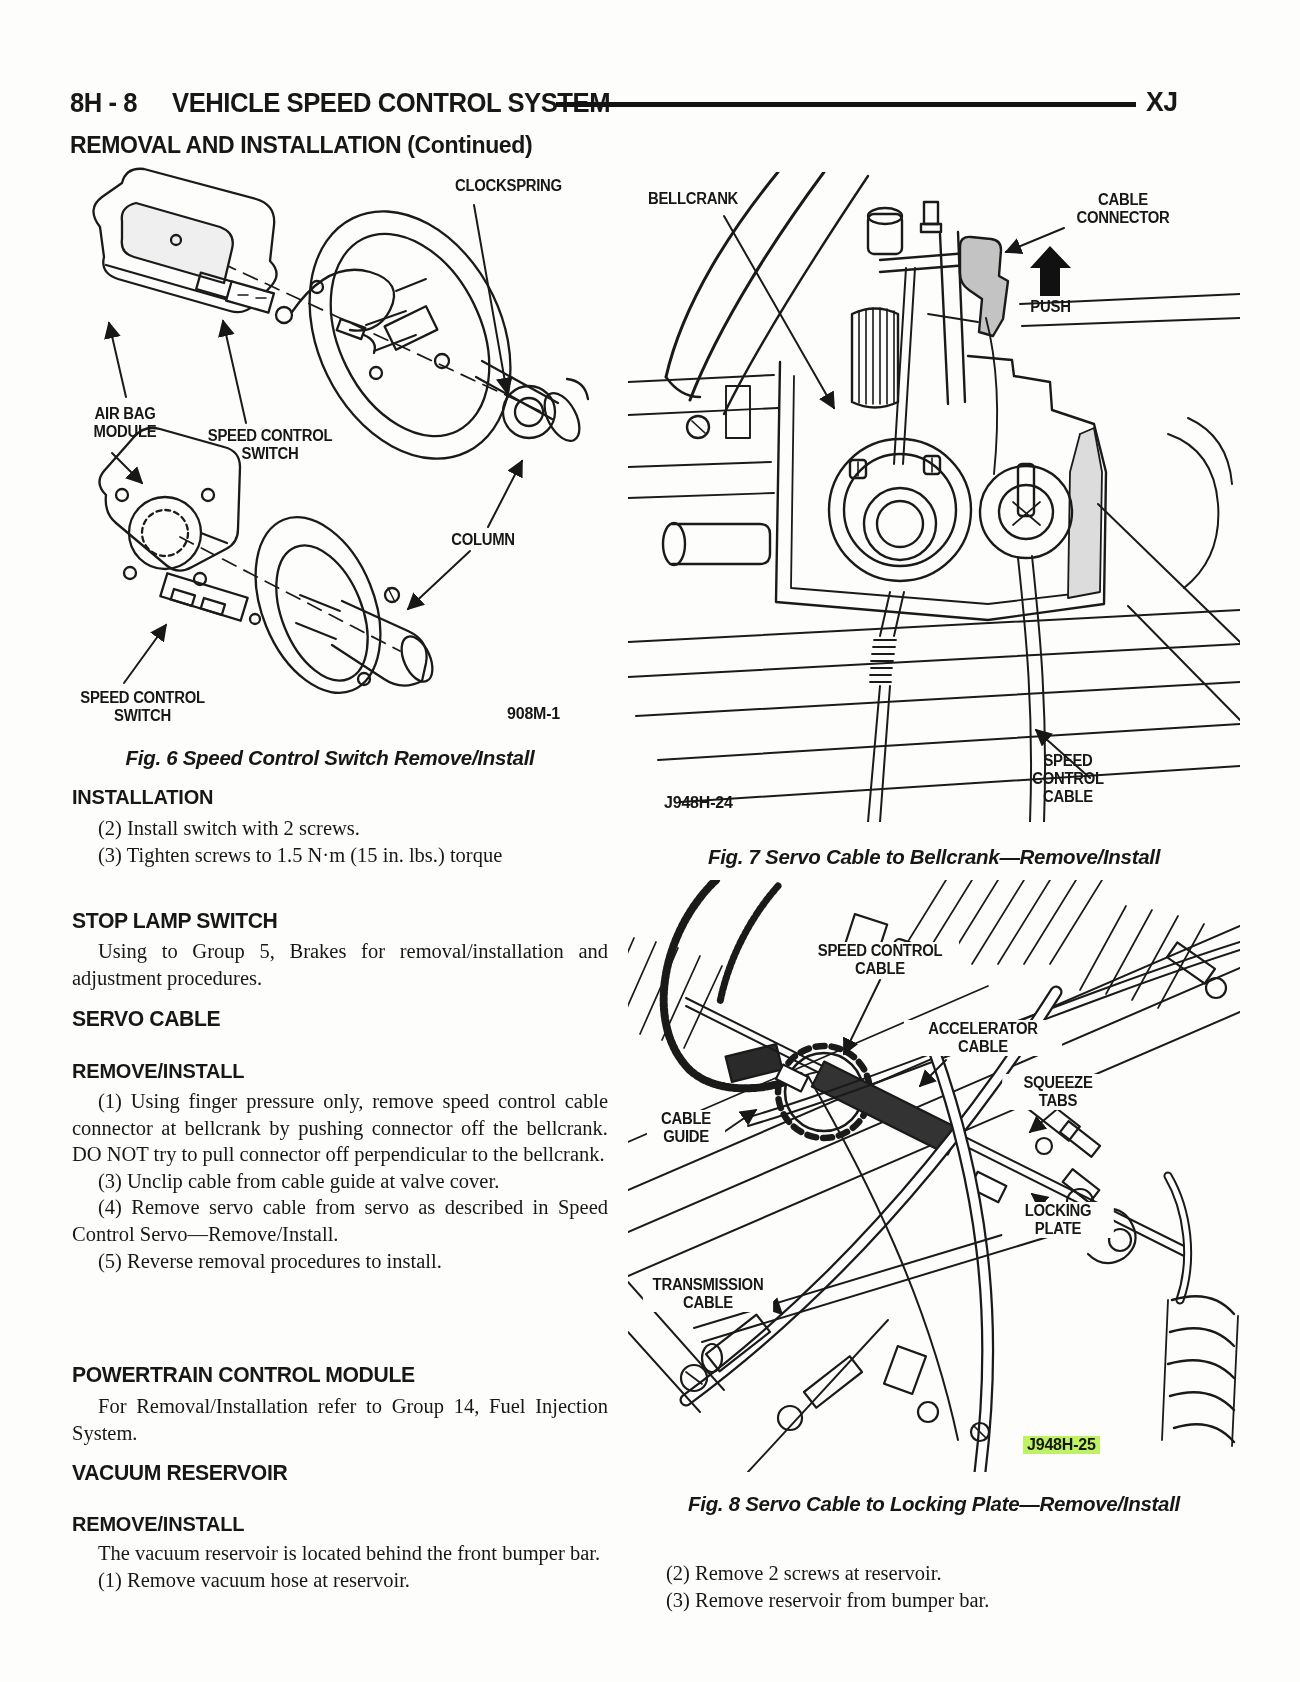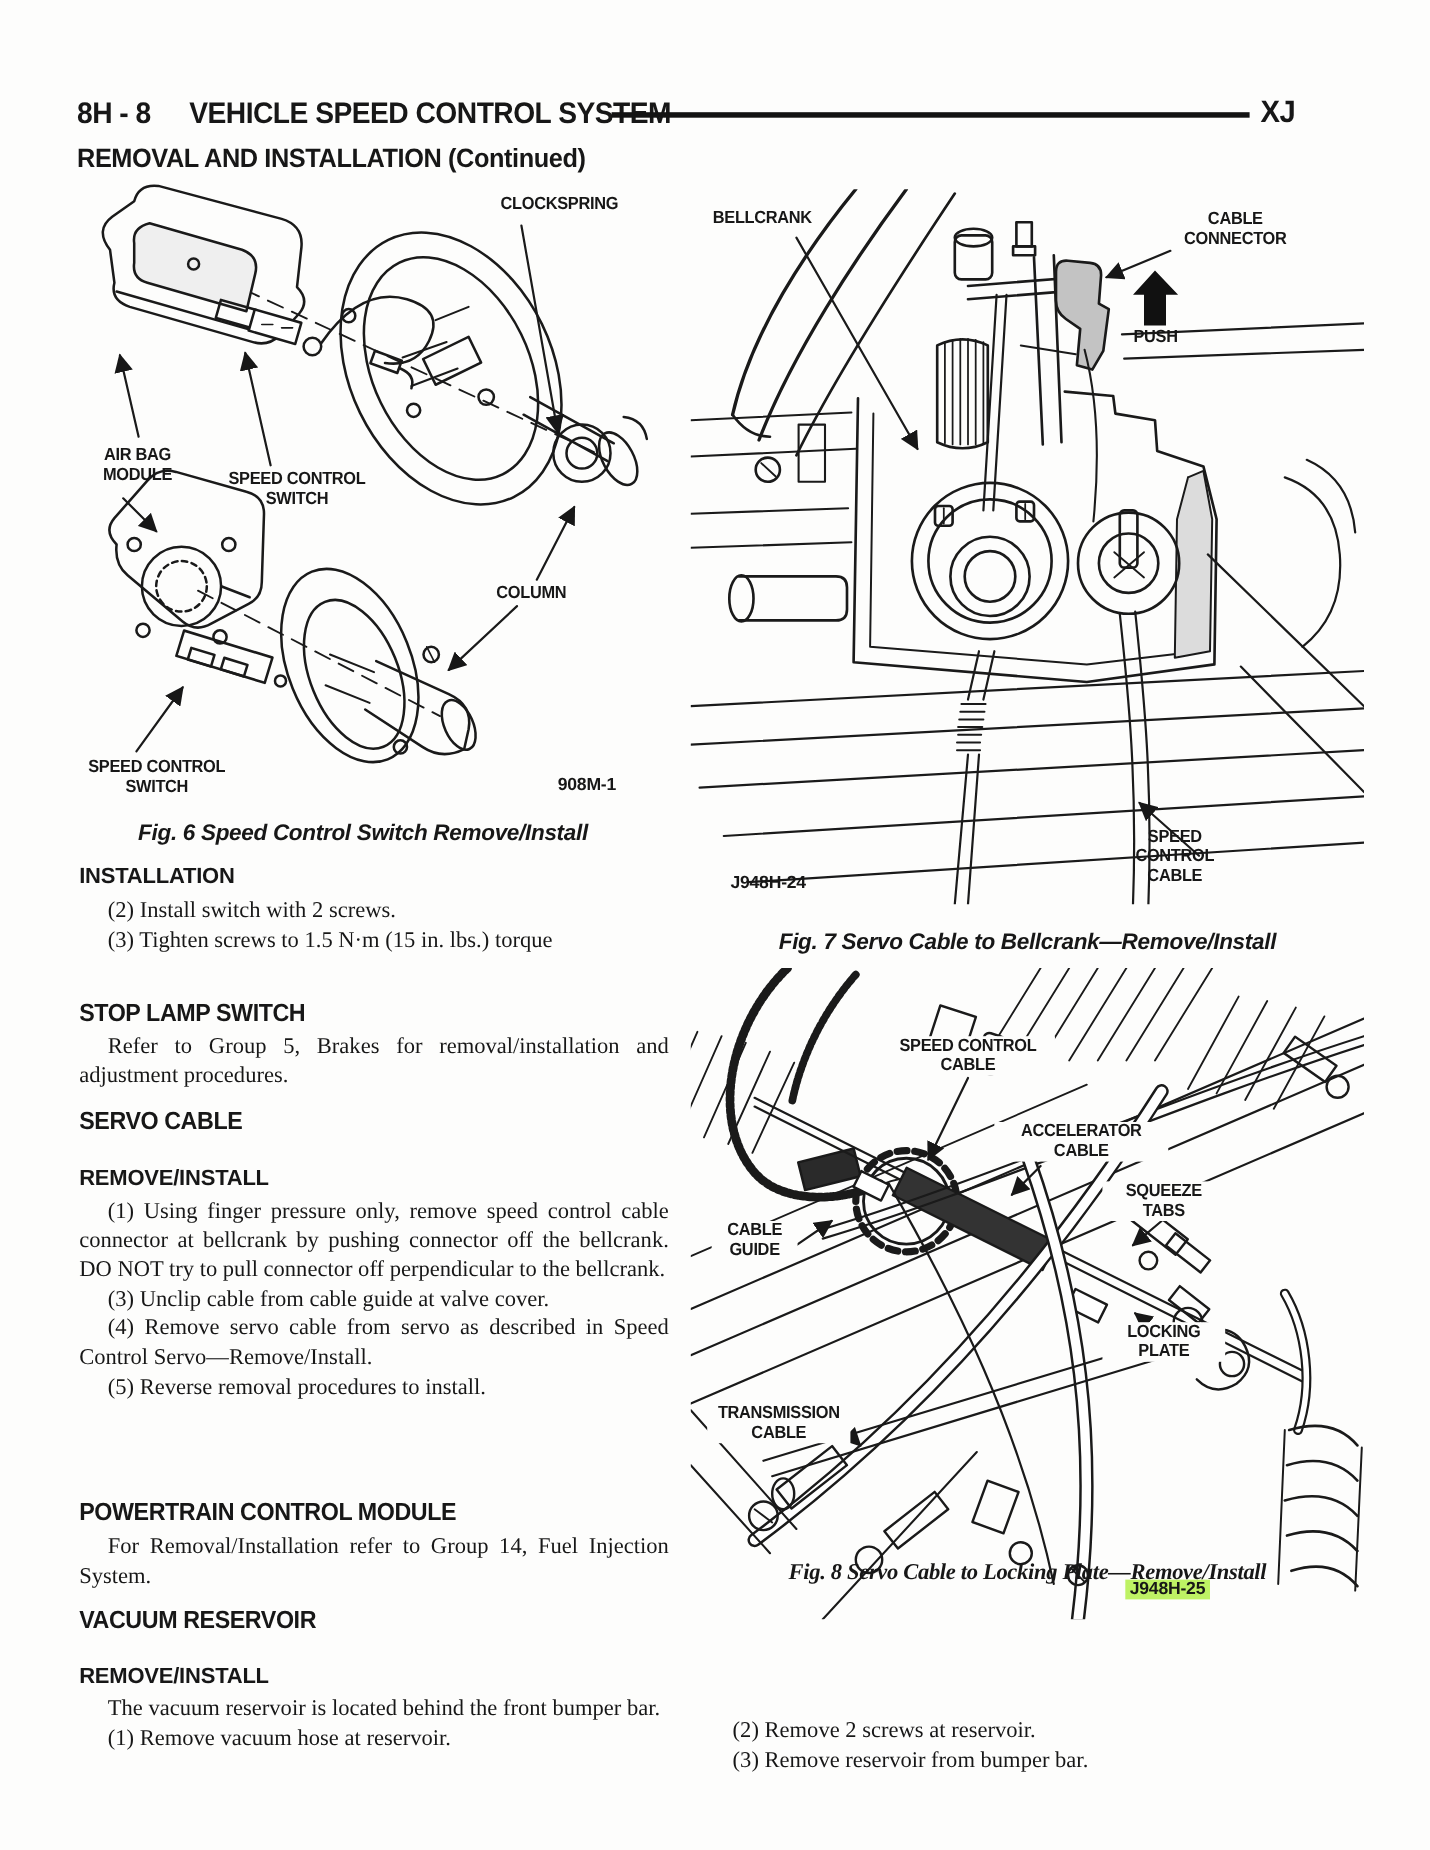--- a/index.html
+++ b/index.html
@@ -121,21 +121,21 @@
 <div class="abs caption" style="left:70px;top:746px;width:520px;">Fig. 6 Speed Control Switch Remove/Install</div>
 
 <div class="abs h-it" style="left:72px;top:786px;">INSTALLATION</div>
 <div class="abs body-txt" style="left:72px;top:815px;width:536px;">
   <p>(2) Install switch with 2 screws.</p>
   <p>(3) Tighten screws to 1.5 N·m (15 in. lbs.) torque</p>
 </div>
 
 <div class="abs h-sec" style="left:72px;top:908px;">STOP LAMP SWITCH</div>
 <div class="abs body-txt" style="left:72px;top:938px;width:536px;">
-  <p>Refer to Group 5, Brakes for removal/installation and adjustment procedures.</p>
+  <p>Using to Group 5, Brakes for removal/installation and adjustment procedures.</p>
 </div>
 
 <div class="abs h-sec" style="left:72px;top:1006px;">SERVO CABLE</div>
 <div class="abs h-it" style="left:72px;top:1060px;">REMOVE/INSTALL</div>
 <div class="abs body-txt" style="left:72px;top:1088px;width:536px;">
   <p>(1) Using finger pressure only, remove speed control cable connector at bellcrank by pushing connector off the bellcrank. DO NOT try to pull connector off perpendicular to the bellcrank.</p>
   <p>(3) Unclip cable from cable guide at valve cover.</p>
   <p>(4) Remove servo cable from servo as described in Speed Control Servo—Remove/Install.</p>
   <p>(5) Reverse removal procedures to install.</p>
 </div>
@@ -321,18 +321,18 @@
   <div class="abs figlabel" style="left:370px;top:194px;width:120px;background:#fdfdfc;">SQUEEZE
 TABS</div>
   <div class="abs figlabel" style="left:16px;top:230px;width:84px;background:#fdfdfc;">CABLE
 GUIDE</div>
   <div class="abs figlabel" style="left:370px;top:322px;width:120px;background:#fdfdfc;">LOCKING
 PLATE</div>
   <div class="abs figlabel" style="left:10px;top:396px;width:140px;background:#fdfdfc;">TRANSMISSION
 CABLE</div>
   <div class="abs refcode" style="left:395px;top:556px;background:#bef264;padding:0 4px;">J948H-25</div>
 </div>
-<div class="abs caption" style="left:628px;top:1418px;width:612px;font-family:Liberation Serif, serif;">Fig. 8 Servo Cable to Locking Plate—Remove/Install</div>
+<div class="abs caption" style="left:628px;top:1492px;width:612px;">Fig. 8 Servo Cable to Locking Plate—Remove/Install</div>
 
 <div class="abs body-txt" style="left:640px;top:1560px;width:560px;">
   <p>(2) Remove 2 screws at reservoir.</p>
   <p>(3) Remove reservoir from bumper bar.</p>
 </div>
 
 </body></html>

